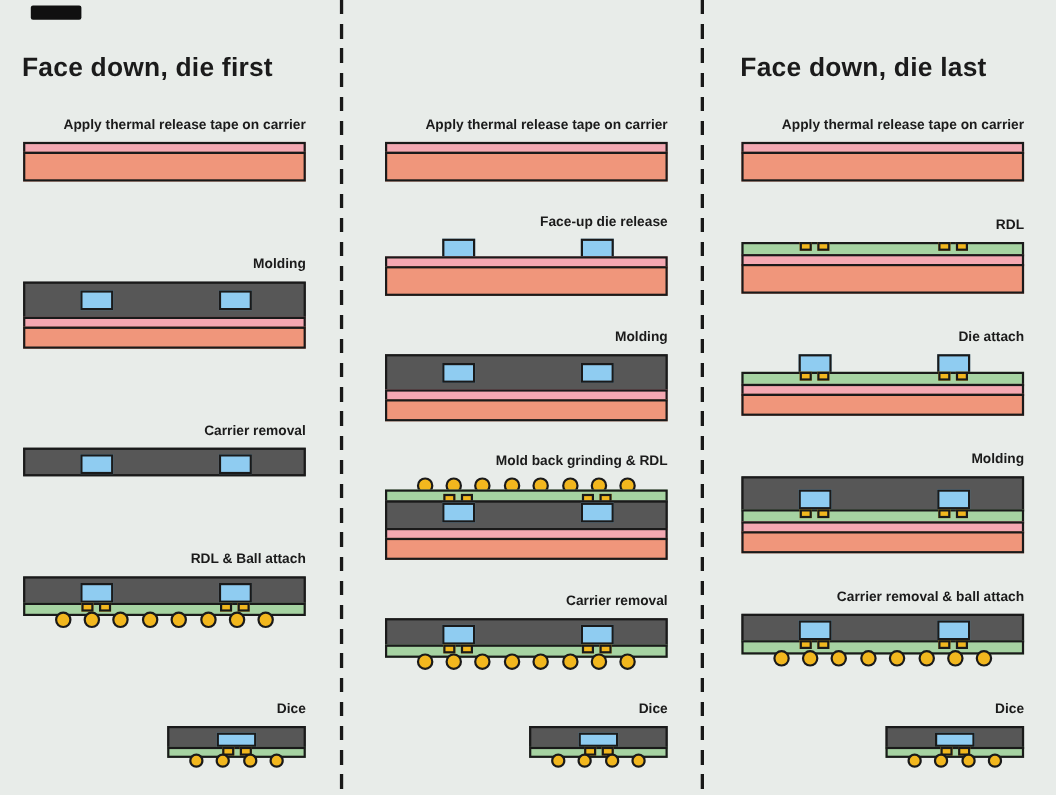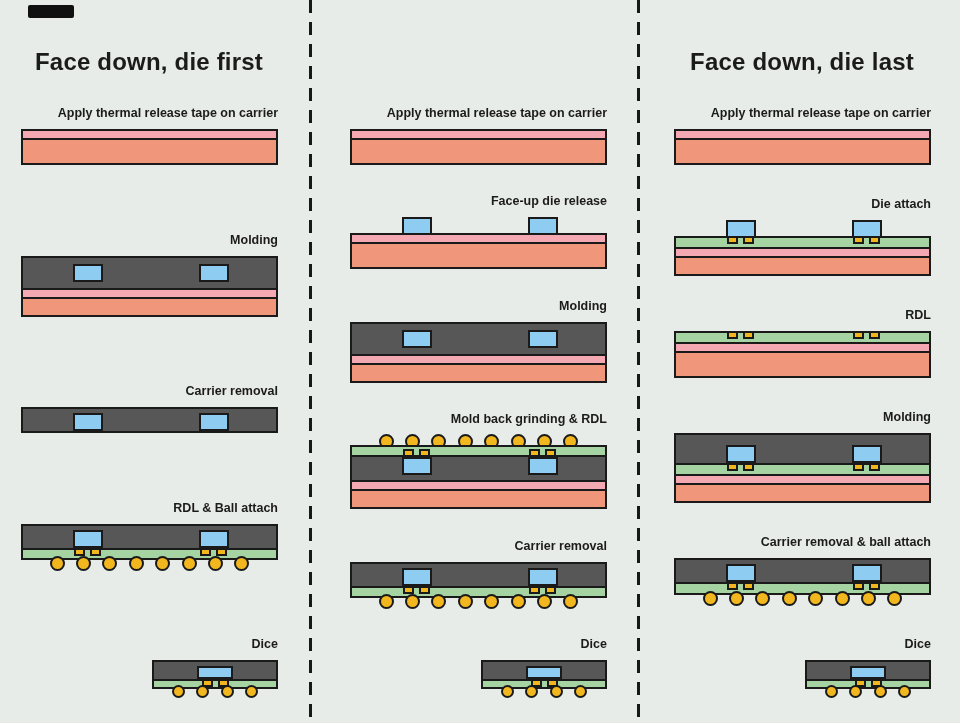--- a/index.html
+++ b/index.html
@@ -7,21 +7,21 @@
     position:relative;width:960px;height:723px;overflow:hidden;
     font-family:"Liberation Sans","DejaVu Sans",sans-serif;
     background:#e8ece9;
   }
   .corner-mark{position:absolute;left:28px;top:5px;width:46px;height:13px;background:#101010;border-radius:2px;}
   .divider{position:absolute;top:0;height:723px;width:3px;
     background:repeating-linear-gradient(to bottom,var(--divider,#181818) 0 13px,transparent 13px 22px);}
   .divider.d1{left:309px;}
   .divider.d2{left:637px;}
   .column{position:absolute;top:0;width:258px;height:100%;}
-  .col-title{position:absolute;top:48px;width:100%;text-align:center;
+  .col-title{position:absolute;top:48px;width:100%;text-align:left;
     font-size:24px;font-weight:700;color:var(--text,#1b1b1b);letter-spacing:.2px;}
   .steps{position:absolute;top:106px;bottom:24px;left:0;right:0;
     display:flex;flex-direction:column;justify-content:space-between;align-items:center;}
   .step{display:flex;flex-direction:column;align-items:flex-end;width:100%;}
   .step-label{font-size:12.5px;font-weight:700;color:var(--text,#1b1b1b);
     margin-bottom:9px;text-align:center;white-space:nowrap;}
   .diagram{position:relative;}
   .diagram > * + *{margin-top:-2px;}
   .layer{box-sizing:border-box;position:relative;width:100%;
     border:2px solid var(--border,#1a1a1a);}
@@ -224,47 +224,47 @@
         <div class="col-title">Face down, die last</div>
         <div class="steps">
           <div class="step">
             <div class="step-label">Apply thermal release tape on carrier</div>
             <div class="diagram" style="width: 257px;">
               <div class="layer" style="height: 11px; background: rgb(244, 168, 178);"></div>
               <div class="layer" style="height: 27px; background: rgb(240, 150, 123);"></div>
             </div>
           </div>
           <div class="step">
+            <div class="step-label">RDL</div>
+            <div class="diagram" style="width: 257px;">
+              <div class="layer" style="height: 13px; background: rgb(166, 211, 162);">
+                <div class="pad" style="left: 51.32px; background: rgb(242, 183, 30); top: -2px;"></div>
+                <div class="pad" style="left: 67.32px; background: rgb(242, 183, 30); top: -2px;"></div>
+                <div class="pad" style="left: 177.25px; background: rgb(242, 183, 30); top: -2px;"></div>
+                <div class="pad" style="left: 193.25px; background: rgb(242, 183, 30); top: -2px;"></div>
+              </div>
+              <div class="layer" style="height: 11px; background: rgb(244, 168, 178);"></div>
+              <div class="layer" style="height: 27px; background: rgb(240, 150, 123);"></div>
+            </div>
+          </div>
+          <div class="step">
             <div class="step-label">Die attach</div>
             <div class="diagram" style="width: 257px;">
               <div class="dies-row" style="height: 18px;">
                 <div class="die" style="width: 30px; height: 18px; left: 51.82px; bottom: 0px; background: rgb(143, 204, 241);"></div>
                 <div class="die" style="width: 30px; height: 18px; left: 177.75px; bottom: 0px; background: rgb(143, 204, 241);"></div>
               </div>
               <div class="layer" style="height: 13px; background: rgb(166, 211, 162);">
                 <div class="pad" style="left: 51.32px; background: rgb(242, 183, 30); top: -2px;"></div>
                 <div class="pad" style="left: 67.32px; background: rgb(242, 183, 30); top: -2px;"></div>
                 <div class="pad" style="left: 177.25px; background: rgb(242, 183, 30); top: -2px;"></div>
                 <div class="pad" style="left: 193.25px; background: rgb(242, 183, 30); top: -2px;"></div>
               </div>
               <div class="layer" style="height: 11px; background: rgb(244, 168, 178);"></div>
               <div class="layer" style="height: 20px; background: rgb(240, 150, 123);"></div>
-            </div>
-          </div>
-          <div class="step">
-            <div class="step-label">RDL</div>
-            <div class="diagram" style="width: 257px;">
-              <div class="layer" style="height: 13px; background: rgb(166, 211, 162);">
-                <div class="pad" style="left: 51.32px; background: rgb(242, 183, 30); top: -2px;"></div>
-                <div class="pad" style="left: 67.32px; background: rgb(242, 183, 30); top: -2px;"></div>
-                <div class="pad" style="left: 177.25px; background: rgb(242, 183, 30); top: -2px;"></div>
-                <div class="pad" style="left: 193.25px; background: rgb(242, 183, 30); top: -2px;"></div>
-              </div>
-              <div class="layer" style="height: 11px; background: rgb(244, 168, 178);"></div>
-              <div class="layer" style="height: 27px; background: rgb(240, 150, 123);"></div>
             </div>
           </div>
           <div class="step">
             <div class="step-label">Molding</div>
             <div class="diagram" style="width: 257px;">
               <div class="layer" style="height: 32px; background: rgb(87, 87, 87);">
                 <div class="die" style="width: 30px; height: 18px; left: 49.82px; background: rgb(143, 204, 241); bottom: 0px;"></div>
                 <div class="die" style="width: 30px; height: 18px; left: 175.75px; background: rgb(143, 204, 241); bottom: 0px;"></div>
               </div>
               <div class="layer" style="height: 13px; background: rgb(166, 211, 162);">

